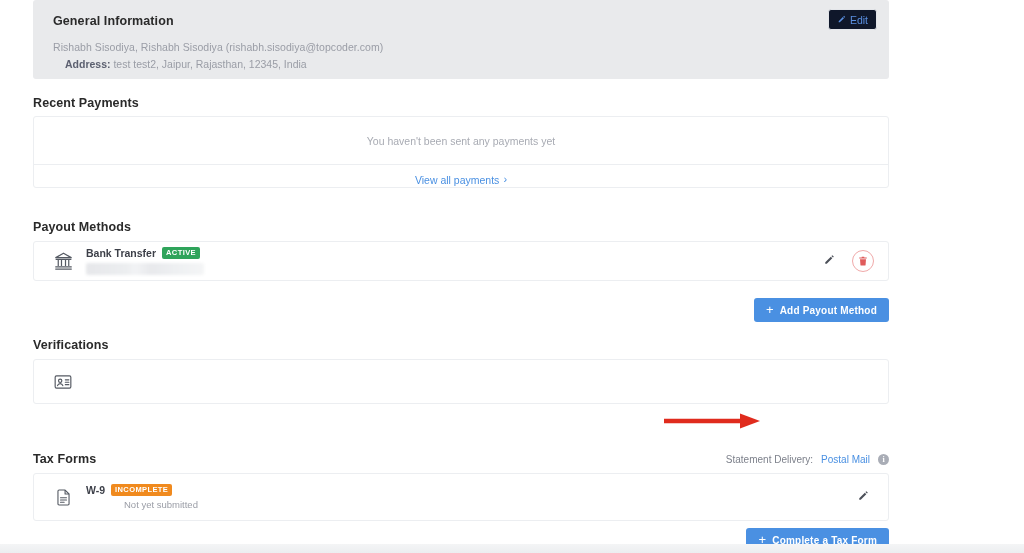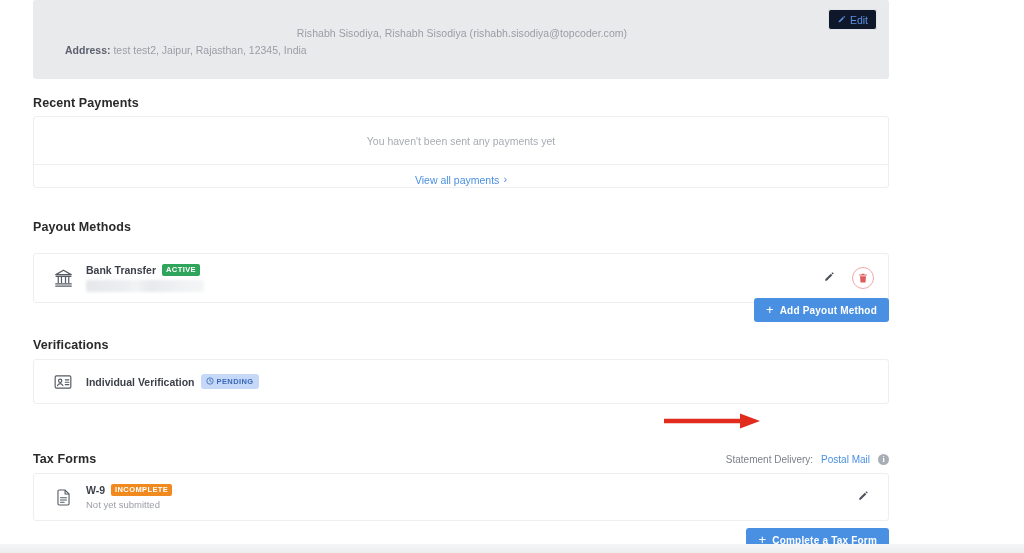--- a/index.html
+++ b/index.html
@@ -16,21 +16,21 @@
     position: absolute; left: 33px; top: 0; width: 856px; height: 79px;
     background: #e9eaec; border-radius: 3px;
     padding: 14px 18px 0 10px;
   }
   .gen-title {
     font-size: 12.5px; font-weight: bold; color: #2a2a2a;
     letter-spacing: .1px; margin-left: 10px;
   }
   .gen-line {
     margin-left: 10px; font-size: 10.5px; color: #9a9da6;
-    margin-top: 13px; letter-spacing: .05px; text-align: center;
+    margin-top: 13px; letter-spacing: .05px;
   }
   .gen-line2 { margin-left: 22px; font-size: 10.5px; color: #9a9da6; margin-top: 5px; }
   .gen-line2 b { color: #5c6070; font-weight: bold; }
   .edit-btn {
     position: absolute; right: 12px; top: 9px;
     background: #0f172a; border: 1px solid #e3e5e9; border-radius: 3px;
     height: 21px; padding: 0 8px;
     display: flex; align-items: center; gap: 4px;
     font-size: 10.5px; color: #5a8fe0; font-weight: 500;
     cursor: pointer;
@@ -59,21 +59,21 @@
     gap: 4px; font-size: 10.5px; color: #4a90e2; cursor: pointer;
   }
   .chev { font-size: 11px; color: #4a90e2; line-height: 1; }
 
   
   .row { display: flex; align-items: center; height: 100%; padding: 0 14px; position: relative; }
   .row-icon { width: 30px; display: flex; align-items: center; justify-content: center; flex: 0 0 30px; }
   .row-body { margin-left: 8px; }
   .row-title-line { display: flex; align-items: center; gap: 6px; }
   .row-title { font-size: 10.5px; font-weight: bold; color: #3c3f48; }
-  .row-sub { font-size: 9.5px; color: #9a9da6; margin-top: 3px; }
+  .row-sub { font-size: 9.5px; color: #9a9da6; margin-top: 3px; margin-left: 38px; }
 
   .badge {
     display: inline-flex; align-items: center; gap: 3px;
     font-size: 7.5px; font-weight: bold; letter-spacing: .4px;
     border-radius: 2px; padding: 2px 4px; line-height: 1; color: #fff; text-align: center;
   }
   .badge-active { background: #2fa45b; }
   .badge-pending { background: #c5d8f7; color: #3a68b8; padding: 2.5px 5px; border-radius: 3px; }
   .badge-incomplete { background: #f08a1e; }
 
@@ -117,20 +117,21 @@
     position: absolute; left: 0; bottom: 0; width: 1024px; height: 9px;
     background: linear-gradient(180deg,#f4f5f6 0%, #eceef0 100%);
   }
 </style>
 </head>
 <body>
 
 <div class="page">
 
   <div class="gen-panel">
+    <div class="gen-title">General Information</div>
     <div class="gen-line">Rishabh Sisodiya, Rishabh Sisodiya (rishabh.sisodiya@topcoder.com)</div>
     <div class="gen-line2"><b>Address:</b><span> test test2, Jaipur, Rajasthan, 12345, India</span></div>
 
     <div class="edit-btn">
       <span>
         <svg width="9" height="9" viewBox="0 0 16 16">
             <path d="M12.5 1.5l2 2-1.3 1.3-2-2 1.3-1.3zM10.4 3.6l2 2L5 13H3v-2l7.4-7.4z" fill="#5a8fe0"></path>
           </svg>
       </span>
       <span>Edit</span>
@@ -140,21 +141,21 @@
   <div class="sec-head" style="top:96px">Recent Payments</div>
   <div class="card" style="top:116px;height:72px">
     <div class="empty-row">You haven't been sent any payments yet</div>
     <div class="viewall-row">
       <span>View all payments</span>
       <span class="chev">›</span>
     </div>
   </div>
 
   <div class="sec-head" style="top:220px">Payout Methods</div>
-  <div class="card" style="top:253px;height:50px">
+  <div class="card" style="top:241px;height:40px">
     <div class="row">
       <div class="row-icon">
         <svg width="21" height="21" viewBox="0 0 24 24" fill="none" stroke="#555a63" stroke-width="1.4">
           <path d="M3 9.5h18M12 2.5L3.2 7.6h17.6L12 2.5z" stroke-linejoin="round"></path>
           <path d="M6 10.2v7M9.7 10.2v7M14.3 10.2v7M18 10.2v7M2.6 18.2h18.8M2.6 20.6h18.8"></path>
         </svg>
       </div>
       <div class="row-body">
         <div class="row-title-line">
           <span class="row-title">Bank Transfer</span>
@@ -189,34 +190,20 @@
   <div class="card" style="top:359px;height:45px">
     <div class="row">
       <div class="row-icon">
         <svg width="20" height="20" viewBox="0 0 24 24" fill="none" stroke="#555a63" stroke-width="1.4">
           <rect x="2.6" y="4.6" width="18.8" height="14.8" rx="1.6"></rect>
           <circle cx="8.6" cy="10.6" r="2"></circle>
           <path d="M5.4 16.4c.5-1.7 1.8-2.5 3.2-2.5s2.7.8 3.2 2.5" stroke-linecap="round"></path>
           <path d="M14.8 9.4h4.2M14.8 12.3h4.2M14.8 15.2h4.2" stroke-linecap="round"></path>
         </svg>
       </div>
-      <div class="row-body">
-        <div class="row-title-line">
-          <span class="row-title">Individual Verification</span>
-          <span class="badge badge-pending">
-            <span>
-              <svg width="8" height="8" viewBox="0 0 16 16" fill="none" stroke="#3a68b8" stroke-width="1.6">
-                  <circle cx="8" cy="8" r="6.4"></circle>
-                  <path d="M8 4.4V8l2.6 1.6" stroke-linecap="round"></path>
-                </svg>
-            </span>
-            <span>PENDING</span>
-          </span>
-        </div>
-      </div>
     </div>
   </div>
 
   <div class="arrow">
     <svg width="100" height="18" viewBox="0 0 100 18">
       <path d="M0 9h78" stroke="#e02b1d" stroke-width="4.5"></path>
       <path d="M76 1.5L96 9l-20 7.5z" fill="#e02b1d"></path>
     </svg>
   </div>
 

